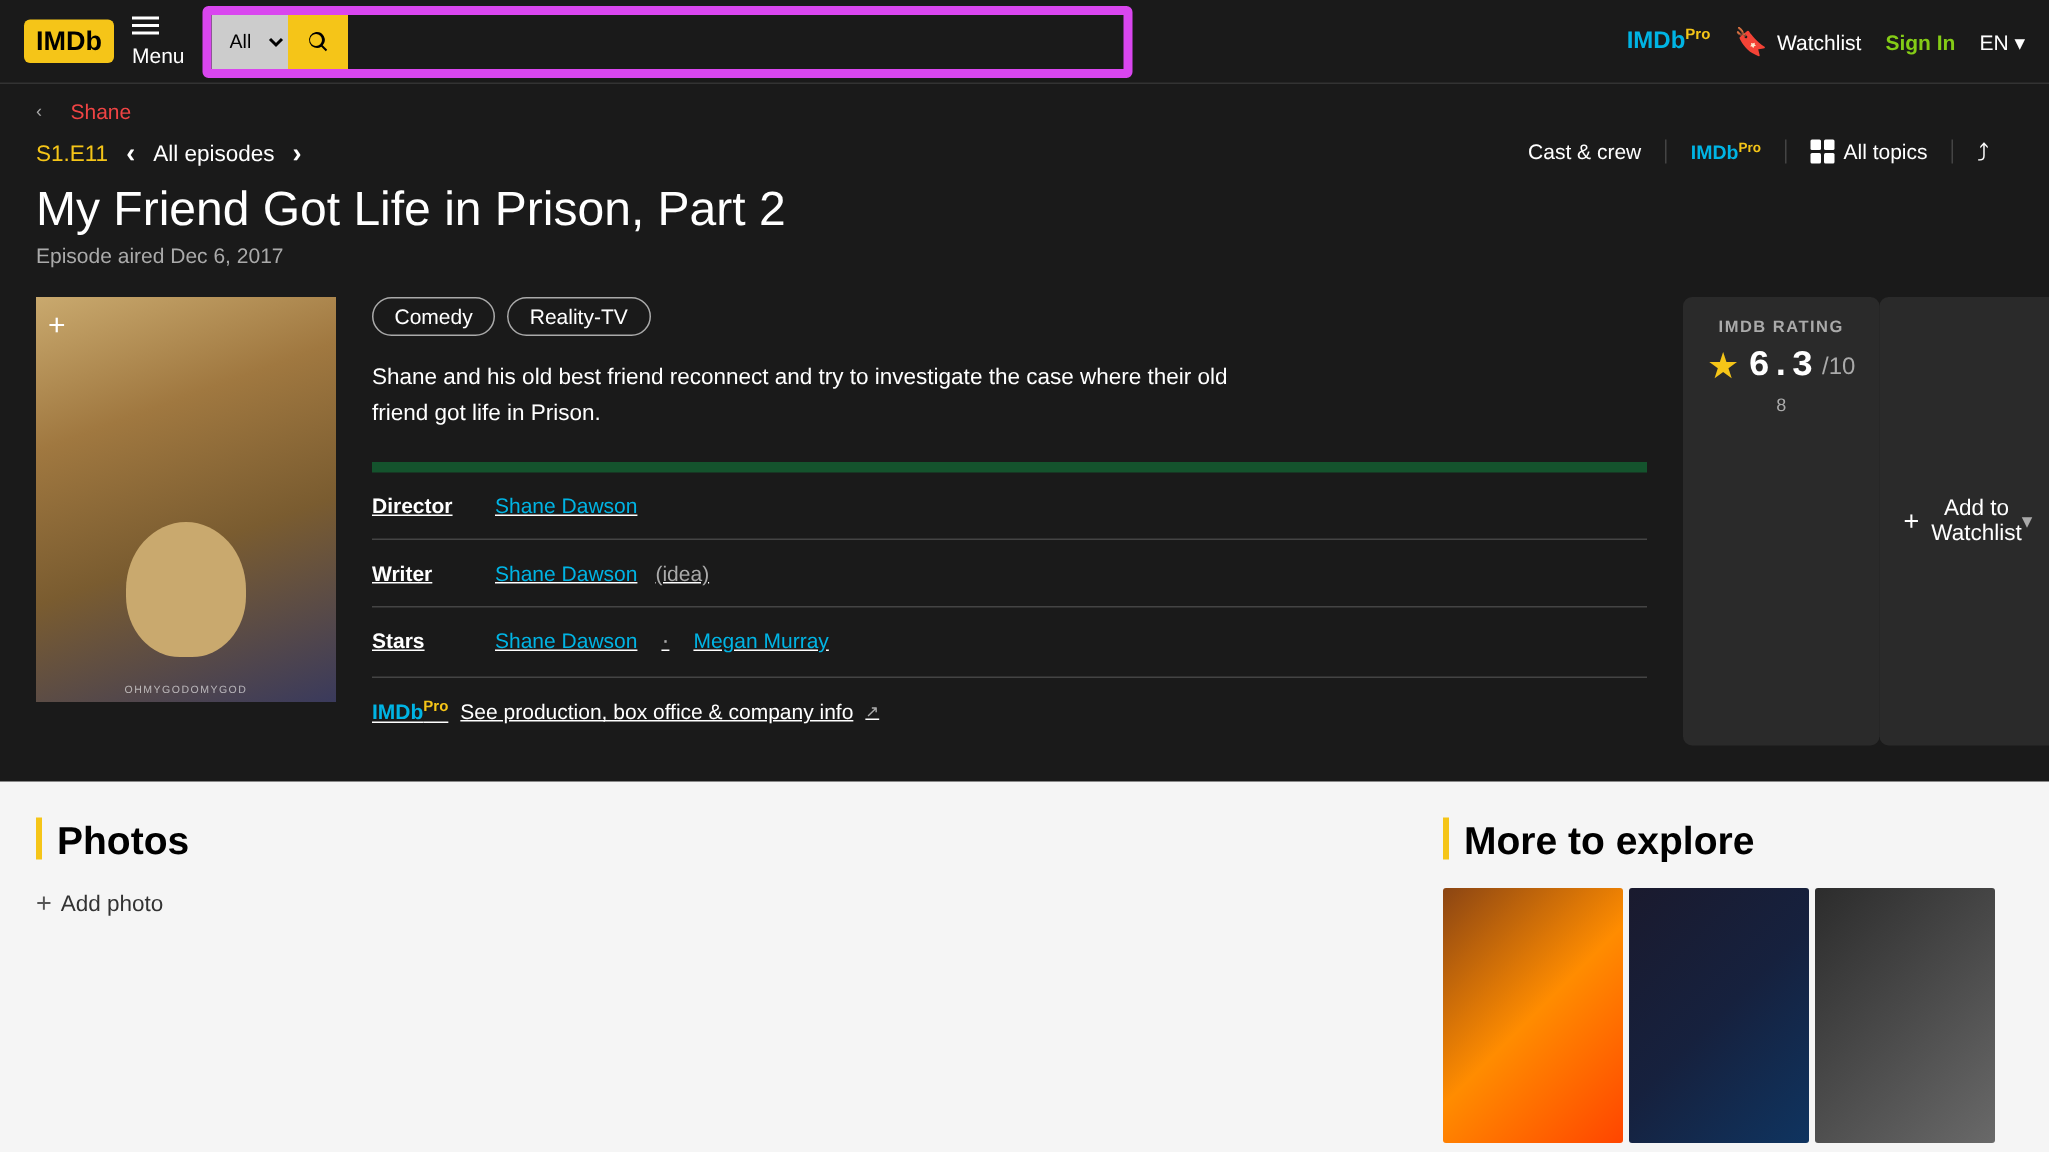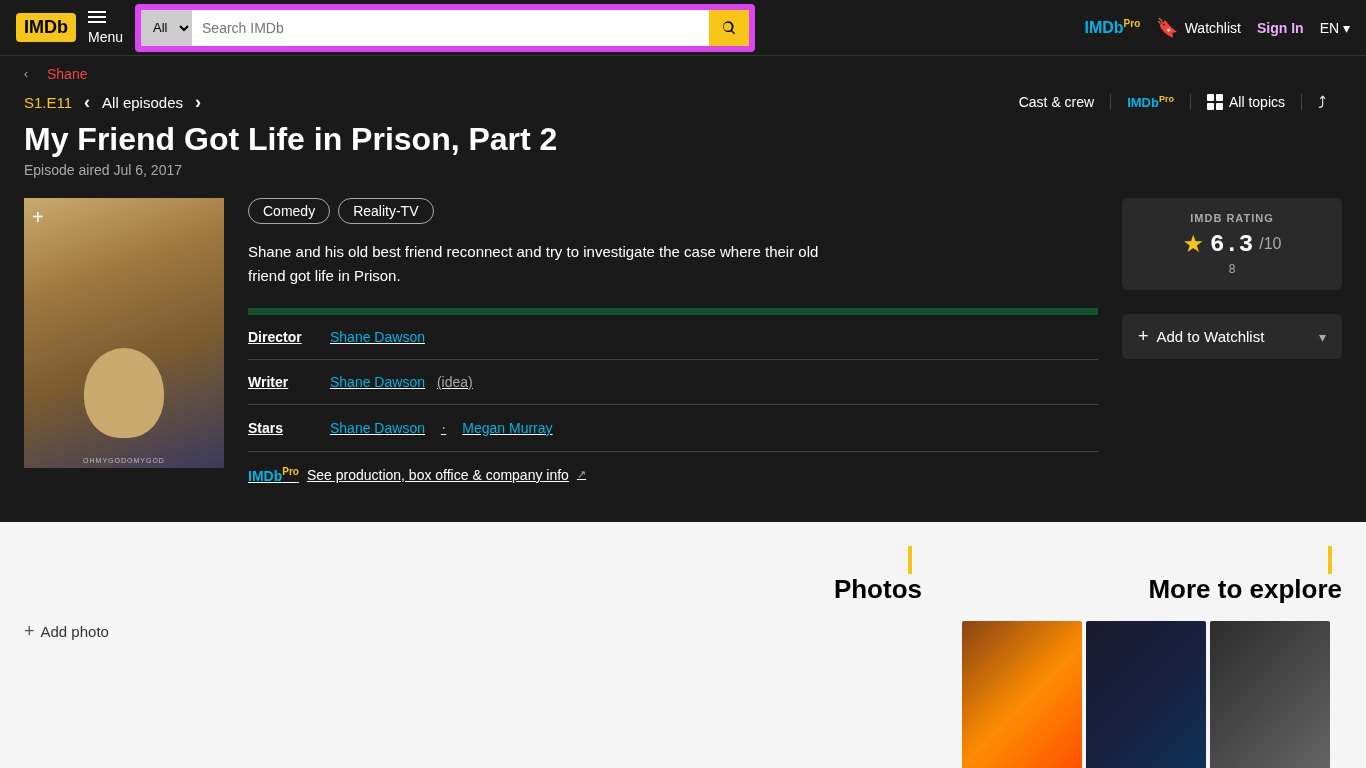--- a/index.html
+++ b/index.html
@@ -87,21 +87,21 @@
     }
     .imdbpro-logo span { color: #00b4e4; }
     .watchlist-btn {
       display: flex;
       align-items: center;
       gap: 6px;
       color: #fff;
       cursor: pointer;
       font-size: 14px;
     }
-    .signin-btn { color: #f0abfc; cursor: pointer; font-size: 14px; font-weight: bold; }
+    .signin-btn { color: #84cc16; cursor: pointer; font-size: 14px; font-weight: bold; }
     .lang-btn { color: #fff; cursor: pointer; font-size: 14px; }
 
     
     .breadcrumb {
       padding: 10px 24px;
       display: flex;
       align-items: center;
       gap: 6px;
       font-size: 14px;
       color: #aaa;
@@ -138,21 +138,21 @@
     .nav-link:last-child { border-right: none; }
     .share-icon { font-size: 16px; }
 
     
     .main-content {
       padding: 0 24px 24px;
       background: #1a1a1a;
     }
     .episode-title {
       font-size: 32px;
-      font-weight: bold;
+      font-weight: normal;
       color: #fff;
       margin-bottom: 4px;
     }
     .episode-aired {
       color: #aaa;
       font-size: 14px;
       margin-bottom: 20px;
     }
 
     
@@ -228,22 +228,22 @@
     .imdbpro-inline .imdb-part { color: #00b4e4; }
     .imdbpro-inline .pro-part { color: #f5c518; }
     .imdbpro-see-link { color: #fff; font-size: 14px; cursor: pointer; }
     .external-icon { font-size: 11px; color: #aaa; }
 
     
     .rating-panel {
       width: 220px;
       flex-shrink: 0;
       display: flex;
-      flex-direction: column;
-      gap: 24px;
+      flex-direction: row;
+      gap: 0;
     }
     .imdb-rating-box {
       background: #2a2a2a;
       border-radius: 6px;
       padding: 14px 16px;
       text-align: center;
     }
     .rating-label-text {
       font-size: 11px;
       font-weight: bold;
@@ -311,24 +311,23 @@
     
     .photos-section {
       background: #f5f5f5;
       padding: 24px;
       display: flex;
       gap: 40px;
     }
     .photos-left { flex: 1; }
     .section-title {
       display: flex;
-      align-items: flex-end;
+      align-items: flex-start;
       gap: 0;
       margin-bottom: 16px;
-      flex-direction: column;
     }
     .section-bar { width: 4px; height: 28px; background: #f5c518; margin-right: 10px; }
     .section-heading { font-size: 26px; font-weight: bold; color: #000; }
     .add-photo-btn {
       display: flex;
       align-items: center;
       gap: 6px;
       color: #333;
       font-size: 15px;
       cursor: pointer;
@@ -405,21 +404,20 @@
       <span></span>
         <span></span>
         <span></span>
     </div>
     <span>Menu</span>
   </div>
   <div class="search-container">
     <select class="search-select">
       <option>All</option>
     </select>
-    <input class="search-input" type="text" placeholder="Search IMDb" style="">
     <button class="search-btn">
       <svg class="search-icon-svg" viewBox="0 0 24 24">
         <path d="M10 2a8 8 0 105.293 14.707l4.5 4.5 1.414-1.414-4.5-4.5A8 8 0 0010 2zm0 2a6 6 0 110 12A6 6 0 0110 4z"></path>
       </svg>
     </button>
   </div>
   <div class="header-right">
     <div class="imdbpro-logo">
       <span style="color:#00b4e4;">IMDb</span><span style="color:#f5c518;font-size:10px;vertical-align:super;">Pro</span>
     </div>
@@ -461,21 +459,21 @@
       <span>All topics</span>
     </div>
     <div class="nav-link">
       <span class="share-icon">⤴</span>
     </div>
   </div>
 </div>
 
 <div class="main-content">
   <h1 class="episode-title">My Friend Got Life in Prison, Part 2</h1>
-  <div class="episode-aired">Episode aired Jul 6, 2017</div>
+  <div class="episode-aired">Episode aired Dec 6, 2017</div>
 
   <div class="content-grid">
 
     <div class="episode-image">
       <div class="fake-cast-img"></div>
       <div class="add-photo-overlay">+</div>
     </div>
 
     <div class="episode-details">
       <div class="genre-tags">

